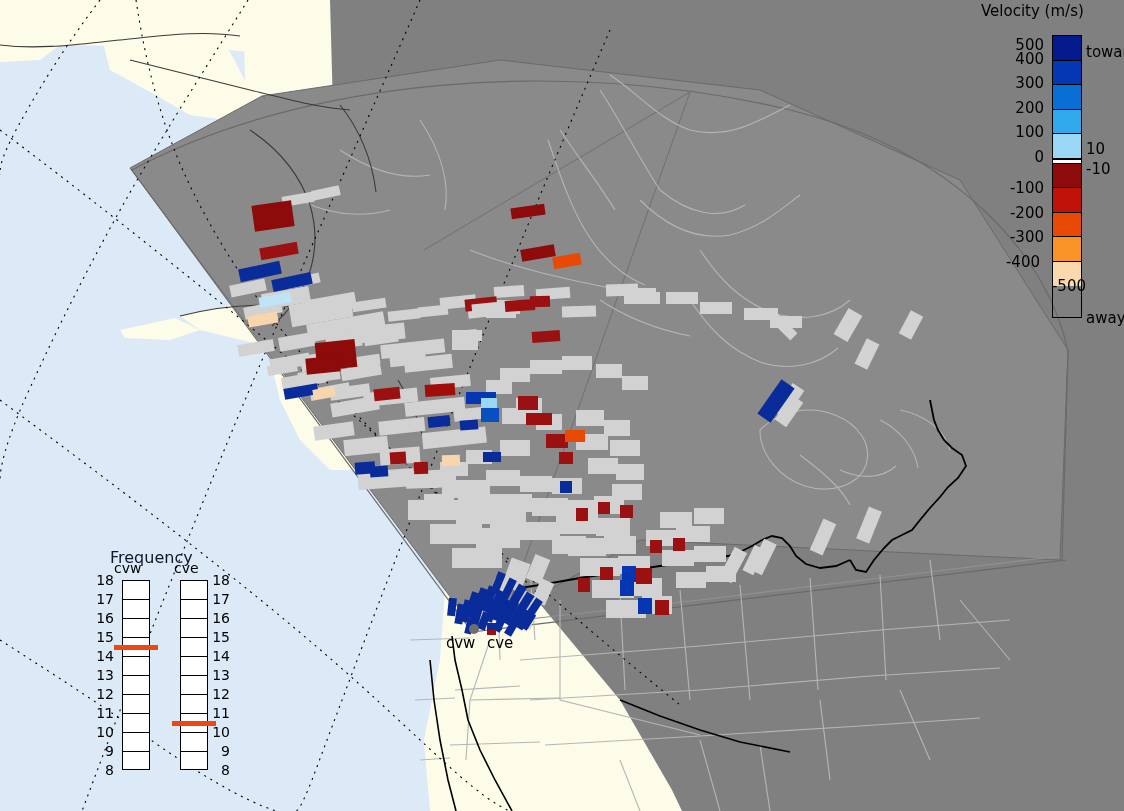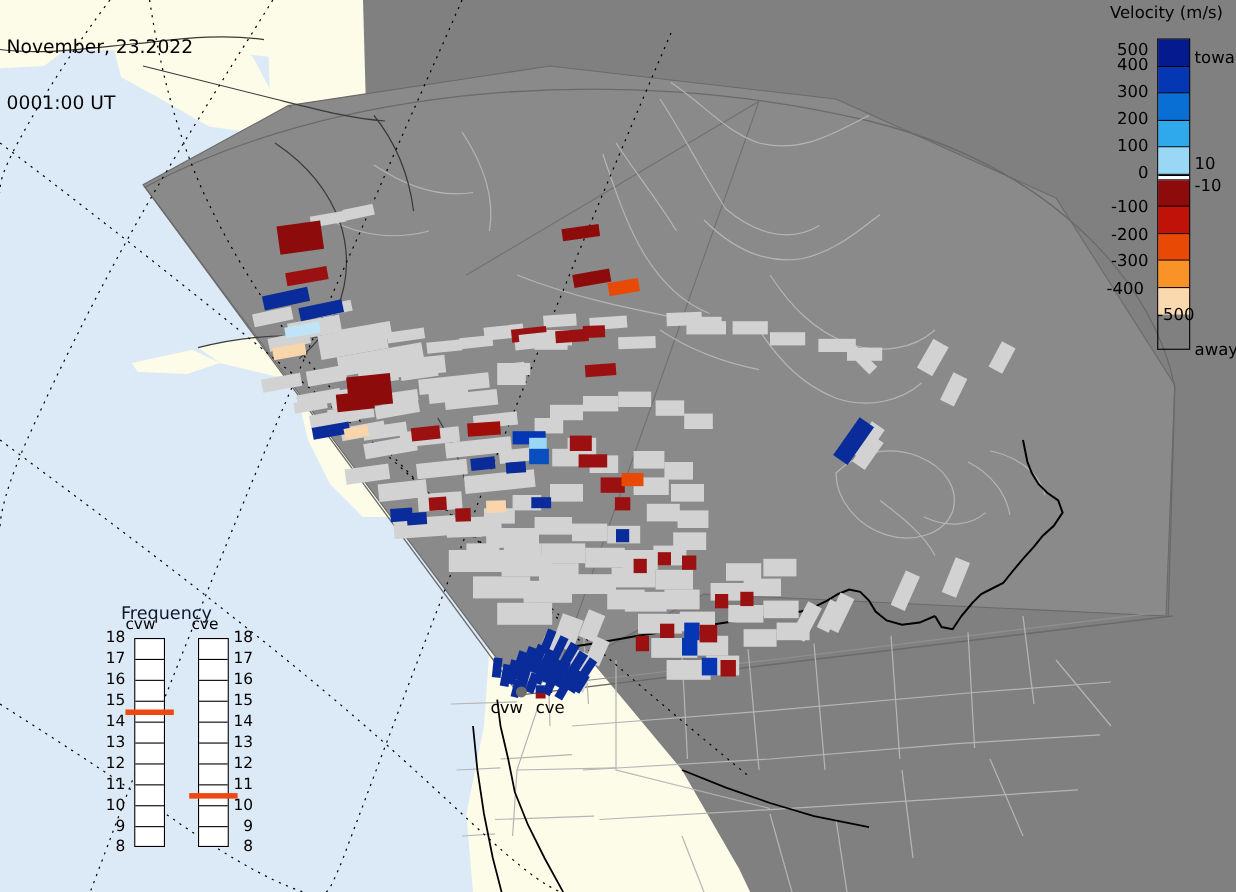--- a/index.html
+++ b/index.html
@@ -13,21 +13,21 @@
          letter-spacing:0px;white-space:pre;}
   #title div{margin:0;padding:0;}
 
   
   #cbar{position:absolute;left:1052px;top:35px;width:30px;height:283px;
         border:1px solid #000;box-sizing:border-box;}
   #cbar .seg{width:100%;border-bottom:1px solid #000;box-sizing:border-box;}
   #cbar .seg.last{border-bottom:none;}
   #cbar .zero{width:100%;height:5px;background:#ffffff;border-top:1px solid #000;
               border-bottom:1px solid #000;box-sizing:border-box;}
-  #cbar-title{position:absolute;left:981px;top:2px;color:#000;font-size:15px;white-space:nowrap;margin-left:28px;}
+  #cbar-title{position:absolute;left:981px;top:2px;color:#000;font-size:15px;white-space:nowrap;}
   .cb-tick{position:absolute;color:#000;font-size:15px;text-align:right;width:46px;}
   .cb-side{position:absolute;color:#000;font-size:15px;white-space:nowrap;}
 
   
   #freqwrap{position:absolute;left:96px;top:548px;width:140px;height:240px;}
   #freq-title{position:absolute;left:14px;top:0px;color:#0f172a;font-size:16px;white-space:nowrap;}
   .fr-name{position:absolute;color:#000;font-size:14px;white-space:nowrap;}
   .fr-col{position:absolute;width:28px;border:1.5px solid #000;box-sizing:border-box;background:#fff;}
   .fr-cell{width:100%;border-bottom:1px solid #000;box-sizing:border-box;}
   .fr-cell.last{border-bottom:none;}
@@ -420,24 +420,20 @@
           <rect x="524" y="612" width="8" height="18" fill="#0a2b9a" transform="rotate(32 528 621)"></rect>
           <rect x="487" y="623" width="8" height="7" fill="#0a2b9a"></rect>
           <rect x="495" y="623" width="7" height="7" fill="#0a2b9a"></rect>
           <rect x="487" y="630" width="9" height="5" fill="#9b1010"></rect>
         </g>
 
   <circle cx="474" cy="629" r="5" fill="#6e6e6e"></circle>
   </g>
 </svg>
 
-<div id="title">
-  <div>November, 23.2022</div>
-  <div>0001:00 UT</div>
-</div>
 
 <div id="cbar-title">Velocity (m/s)</div>
 <div id="cbar">
       <div class="seg" style="background: rgb(4, 26, 142); height: 24.5px;"></div>
       <div class="seg" style="background: rgb(5, 54, 180); height: 24.5px;"></div>
       <div class="seg" style="background: rgb(10, 111, 212); height: 24.5px;"></div>
       <div class="seg" style="background: rgb(47, 168, 236); height: 24.5px;"></div>
       <div class="seg" style="background: rgb(154, 215, 245); height: 24.5px;"></div>
       <div class="zero" style="background: rgb(255, 255, 255);"></div>
       <div class="seg" style="background: rgb(141, 11, 11); height: 24.5px;"></div>

